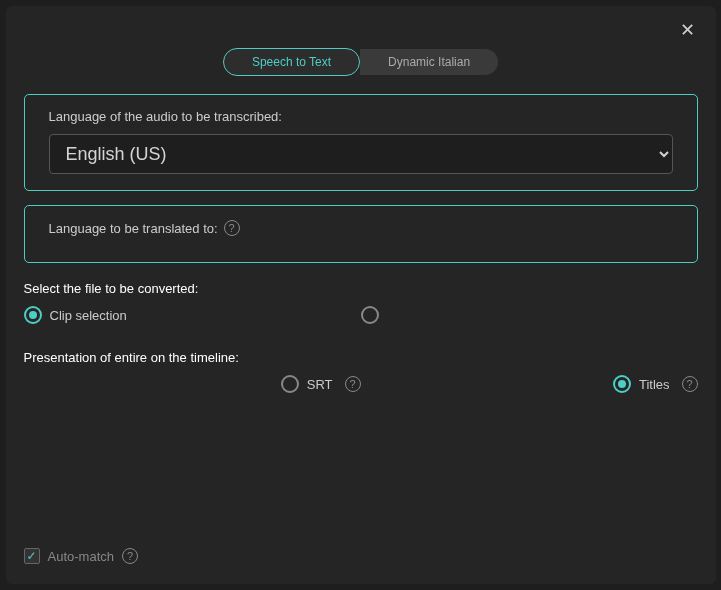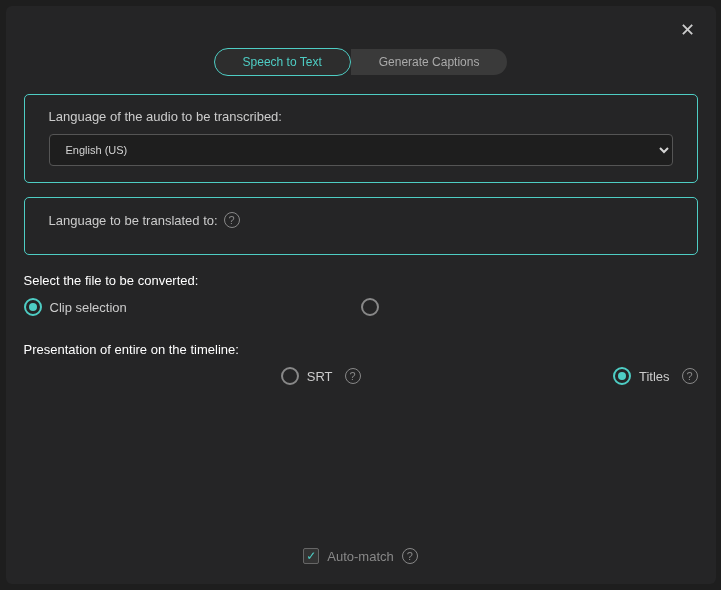--- a/index.html
+++ b/index.html
@@ -115,21 +115,21 @@
       flex-shrink: 0;
     }
 
     select {
       width: 100%;
       padding: 8px 12px;
       background: #1e1e1e;
       border: 1px solid #555;
       border-radius: 4px;
       color: #d4d4d4;
-      font-size: 11px;
+      font-size: 18px;
       cursor: pointer;
       appearance: auto;
     }
 
     
     .plain-section {
       margin: 0 18px 10px;
       padding: 4px 0;
     }
 
@@ -196,21 +196,21 @@
       color: #cccccc;
       flex: 1;
       cursor: pointer;
       justify-content: flex-end;
     }
 
     
     .footer {
       display: flex;
       align-items: center;
-      justify-content: center;
+      justify-content: space-between;
       margin: auto 18px 0;
       padding-top: 14px;
     }
 
     .auto-match-group {
       display: flex;
       align-items: center;
       gap: 8px;
     }
 
@@ -252,21 +252,21 @@
 <body>
 
 <div class="dialog">
 
   <div class="title-bar">
     <button class="close-btn">✕</button>
   </div>
 
   <div class="tab-strip">
     <button class="tab active">Speech to Text</button>
-    <button class="tab">Generate Captions</button>
+    <button class="tab">Dynamic Italian</button>
   </div>
 
   <div class="section">
     <div class="section-label">
       <span>Language of the audio to be transcribed:</span>
     </div>
     <select>
       <option>English (US)</option>
       <option>English (UK)</option>
       <option>Spanish</option>

